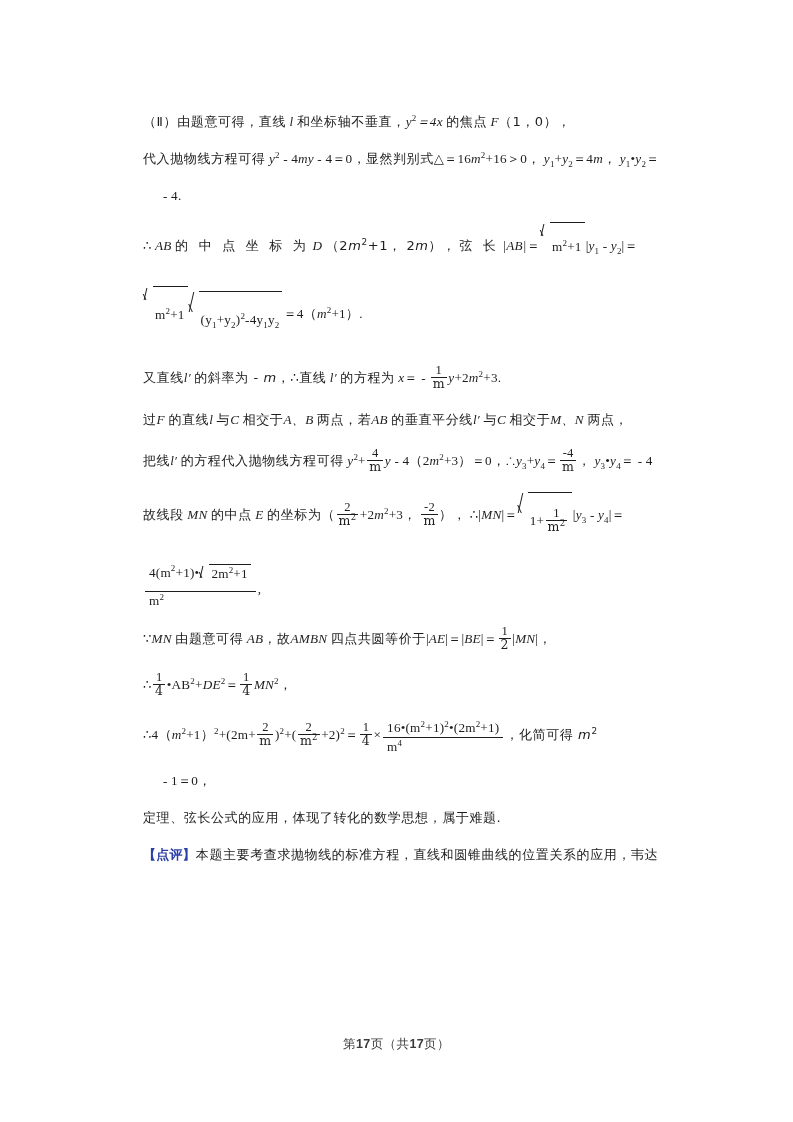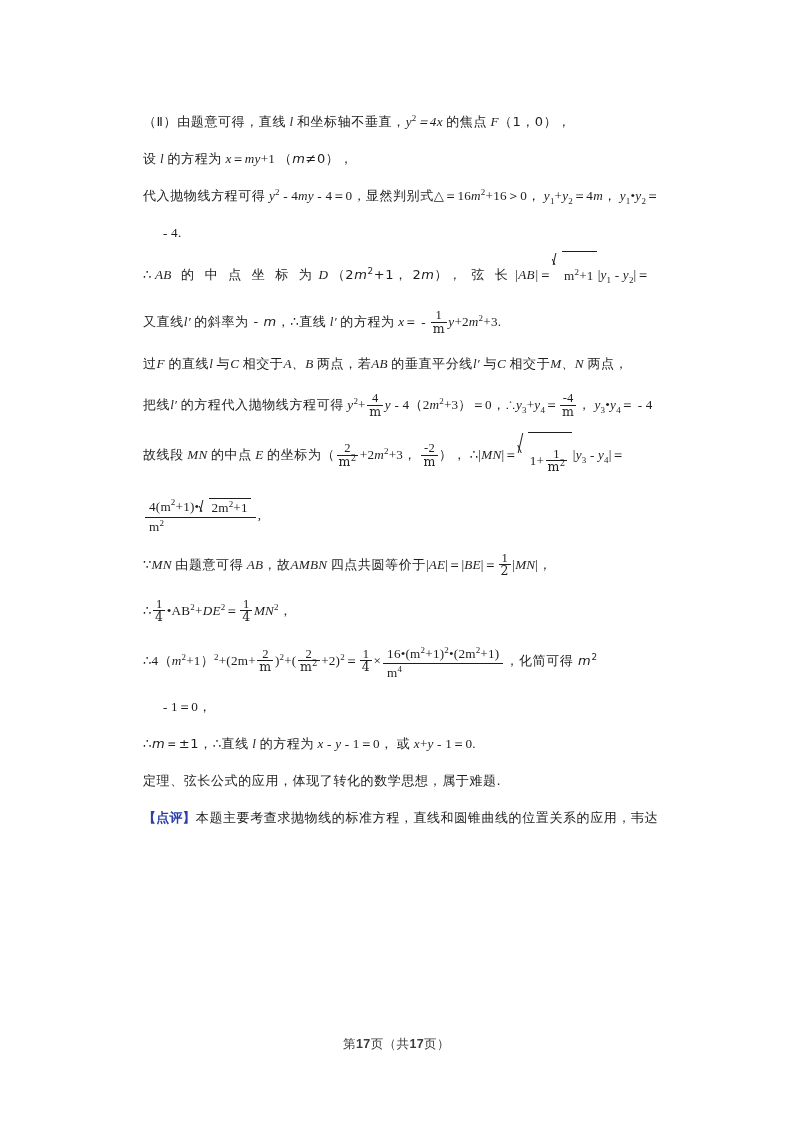--- a/index.html
+++ b/index.html
@@ -49,21 +49,21 @@
     font-size: 0.68em;
     vertical-align: sub;
     line-height: 0;
     font-style: normal;
   }
   .cn {
     font-family: "DejaVu Sans", "Liberation Sans", sans-serif;
     font-size: 13px;
     letter-spacing: 0.6px;
   }
-  .sp { letter-spacing: 3.2px; margin-left: 6px; }
+  .sp { letter-spacing: 3.2px; }
   
   .frac {
     display: inline-block;
     vertical-align: -0.52em;
     text-align: center;
     line-height: 1.02;
     margin: 0 1.5px;
     font-size: 0.95em;
   }
   .frac > .num {
@@ -74,21 +74,21 @@
   .frac > .den {
     display: block;
     padding: 0px 2px 0 2px;
     font-family: "DejaVu Serif", serif;
   }
   
   .rad {
     display: inline-block;
     position: relative;
     padding-left: 9px;
-    margin: 0 1px;
+    margin: 8px 1px;
     vertical-align: -0.1em;
   }
   .rad > .bar {
     display: inline-block;
     border-top: 1.1px solid #1d1d1d;
     padding: 1px 3px 0 2px;
   }
   .rad::before {
     content: "";
     position: absolute;
@@ -154,36 +154,36 @@
 <body>
 
 <div class="page">
 
   <div class="content">
 
     <div class="line">
       <span class="cn">（Ⅱ）由题意可得，</span><span class="cn">直线</span>&nbsp;<span class="it">l</span>&nbsp;<span class="cn">和坐标轴不垂直，</span><span class="it"><span class="it">y</span><sup>2</sup>＝4<span class="it">x</span></span>&nbsp;<span class="cn">的焦点</span>&nbsp;<span class="it">F</span><span class="cn">（1，0），</span>
     </div>
 
-    <div class="line">
-      <span class="cn">设</span>&nbsp;<span class="it">l</span>&nbsp;<span class="cn">的方程为</span>&nbsp;<span><span class="it">x</span>＝<span class="it">my</span>+1</span>&nbsp;<span class="cn">（<span class="it">m</span>≠0），</span>
-    </div>
 
     <div class="line">
       <span class="cn">代入抛物线方程可得</span>&nbsp;<span><span class="it">y</span><sup>2</sup> - 4<span class="it">my</span> - 4＝0，</span><span class="cn">显然判别式</span><span>△＝16<span class="it">m</span><sup>2</sup>+16＞0，</span>&nbsp;<span><span class="it">y</span><sub>1</sub>+<span class="it">y</span><sub>2</sub>＝4<span class="it">m</span>，</span>&nbsp;<span><span class="it">y</span><sub>1</sub>•<span class="it">y</span><sub>2</sub>＝</span>
     </div>
 
     <div class="line indent">
       <span>- 4.</span>
     </div>
 
     <div class="line tall">
       <span>∴</span>&nbsp;<span class="it">AB</span>&nbsp;<span class="cn sp">的 中 点 坐 标 为</span>&nbsp;<span class="it">D</span>&nbsp;<span class="cn">（2<span class="it">m</span><sup>2</sup>+1， 2<span class="it">m</span>），</span>&nbsp;<span class="cn sp">弦 长</span>&nbsp;<span class="it">|AB|</span><span>＝</span><span class="rad"><span class="bar">m<sup>2</sup>+1</span></span><span>|<span class="it">y</span><sub>1</sub> - <span class="it">y</span><sub>2</sub>|</span><span>＝</span>
     </div>
 
+    <div class="line taller">
+      <span class="rad"><span class="bar">m<sup>2</sup>+1</span></span><span class="rad radtall"><span class="bar">(y<sub>1</sub>+y<sub>2</sub>)<sup>2</sup>-4y<sub>1</sub>y<sub>2</sub></span></span><span>＝4（<span class="it">m</span><sup>2</sup>+1）.</span>
+    </div>
 
     <div class="line tall">
       <span class="cn">又直线</span><span class="it">l′</span>&nbsp;<span class="cn">的斜率为 - <span class="it">m</span>，∴直线</span>&nbsp;<span class="it">l′</span>&nbsp;<span class="cn">的方程为</span>&nbsp;<span><span class="it">x</span>＝ - <span class="frac"><span class="num">1</span><span class="den">m</span></span><span class="it">y</span>+2<span class="it">m</span><sup>2</sup>+3.</span>
     </div>
 
     <div class="line">
       <span class="cn">过</span><span class="it">F</span>&nbsp;<span class="cn">的直线</span><span class="it">l</span>&nbsp;<span class="cn">与</span><span class="it">C</span>&nbsp;<span class="cn">相交于</span><span class="it">A、B</span>&nbsp;<span class="cn">两点，若</span><span class="it">AB</span>&nbsp;<span class="cn">的垂直平分线</span><span class="it">l′</span>&nbsp;<span class="cn">与</span><span class="it">C</span>&nbsp;<span class="cn">相交于</span><span class="it">M、N</span>&nbsp;<span class="cn">两点，</span>
     </div>
 
     <div class="line tall">
@@ -208,23 +208,20 @@
     </div>
 
     <div class="line taller">
       <span>∴4（<span class="it">m</span><sup>2</sup>+1）<sup>2</sup>+(2m+</span><span class="frac"><span class="num">2</span><span class="den">m</span></span><span>)<sup>2</sup>+(</span><span class="frac"><span class="num">2</span><span class="den">m<sup>2</sup></span></span><span>+2)<sup>2</sup>＝</span><span class="frac"><span class="num">1</span><span class="den">4</span></span><span>×</span><span class="bigfrac"><span class="num">16•(m<sup>2</sup>+1)<sup>2</sup>•(2m<sup>2</sup>+1)</span><span class="den">m<sup>4</sup></span></span><span class="cn">，化简可得&nbsp;<span class="it">m</span><sup>2</sup></span>
     </div>
 
     <div class="line indent">
       <span>- 1＝0，</span>
     </div>
 
-    <div class="line">
-      <span class="cn">∴<span class="it">m</span>＝±1，∴直线</span>&nbsp;<span class="it">l</span>&nbsp;<span class="cn">的方程为</span>&nbsp;<span><span class="it">x</span> - <span class="it">y</span> - 1＝0，</span>&nbsp;<span class="cn">或</span>&nbsp;<span><span class="it">x</span>+<span class="it">y</span> - 1＝0.</span>
-    </div>
 
     <div class="line">
       <span class="cn">定理、弦长公式的应用，体现了转化的数学思想，属于难题.</span>
     </div>
     <div class="line">
       <span class="review-tag">【点评】</span><span class="cn">本题主要考查求抛物线的标准方程，直线和圆锥曲线的位置关系的应用，韦达</span>
     </div>
 
   </div>
 

